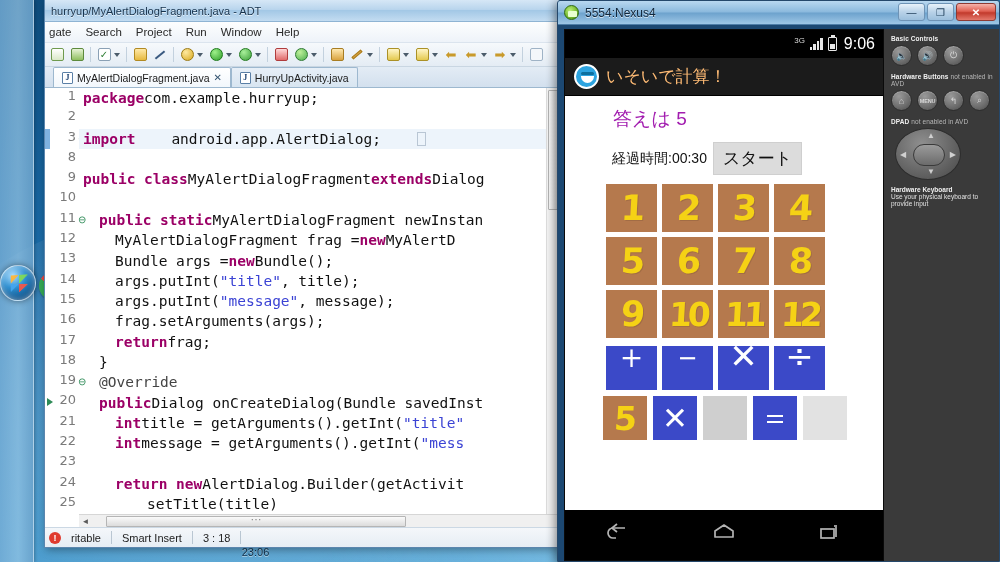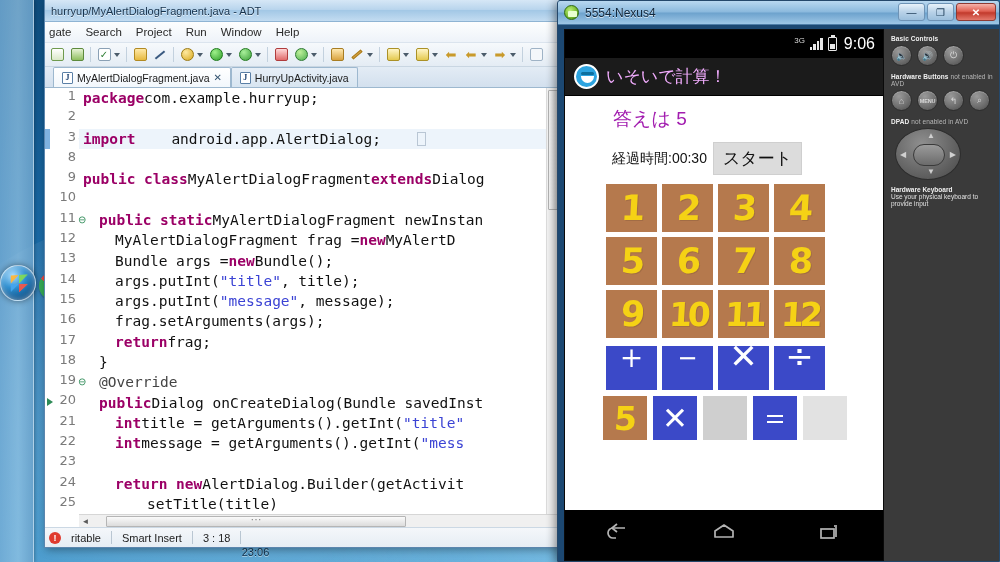--- a/index.html
+++ b/index.html
@@ -183,21 +183,21 @@
   .sb-bat:before{content:"";position:absolute;left:2px;top:-3.5px;width:4px;height:2px;background:#e6e6e6;}
   .sb-bat:after{content:"";position:absolute;left:1px;right:1px;bottom:1px;height:5px;background:#e6e6e6;}
   .sb-clock{font-size:16px;color:#fff;margin-left:2px;}
   #appbar{height:38px;flex:none;background:#1b1b1b;display:flex;align-items:center;padding-left:9px;gap:7px;
     border-bottom:1px solid #000;}
   .applogo{width:25px;height:25px;border-radius:50%;background:#2da4e0;position:relative;flex:none;
     border:2px solid #ffffff;}
   .applogo:after{content:"";position:absolute;left:5px;bottom:4px;width:13px;height:7px;
     border-radius:0 0 8px 8px;background:#ffffff;}
   .applogo:before{content:"";position:absolute;left:5px;top:6px;width:13px;height:3px;border-radius:2px;background:#0d6f9e;}
-  #appbar .t{font-size:17px;color:#f0abfc;}
+  #appbar .t{font-size:17px;color:#fdba74;}
   #appcontent{flex:1;background:#fff;position:relative;overflow:hidden;}
   .ans{position:absolute;left:48px;top:10px;font-size:19px;color:#a21caf;}
   .timerow{position:absolute;left:47px;top:46px;display:flex;align-items:center;gap:6px;}
   .timerow .lbl{font-size:14px;color:#111;}
   .startbtn{font-size:17px;color:#111;padding:4px 9px;background:#dcdcdc;border:1px solid #cfcfcf;}
   #grid{position:absolute;left:41px;top:88px;display:grid;grid-template-columns:repeat(4,51px);
     grid-auto-rows:48px;gap:5px;}
   .numtile{background:#b5794d;display:flex;align-items:center;justify-content:center;position:relative;}
   .numtile span{font-family:"DejaVu Sans",sans-serif;font-weight:bold;font-size:35px;color:#f5d215;
     letter-spacing:-3px;transform:skewX(-3deg);text-shadow:1px 1px 0 rgba(0,0,0,.10);}

